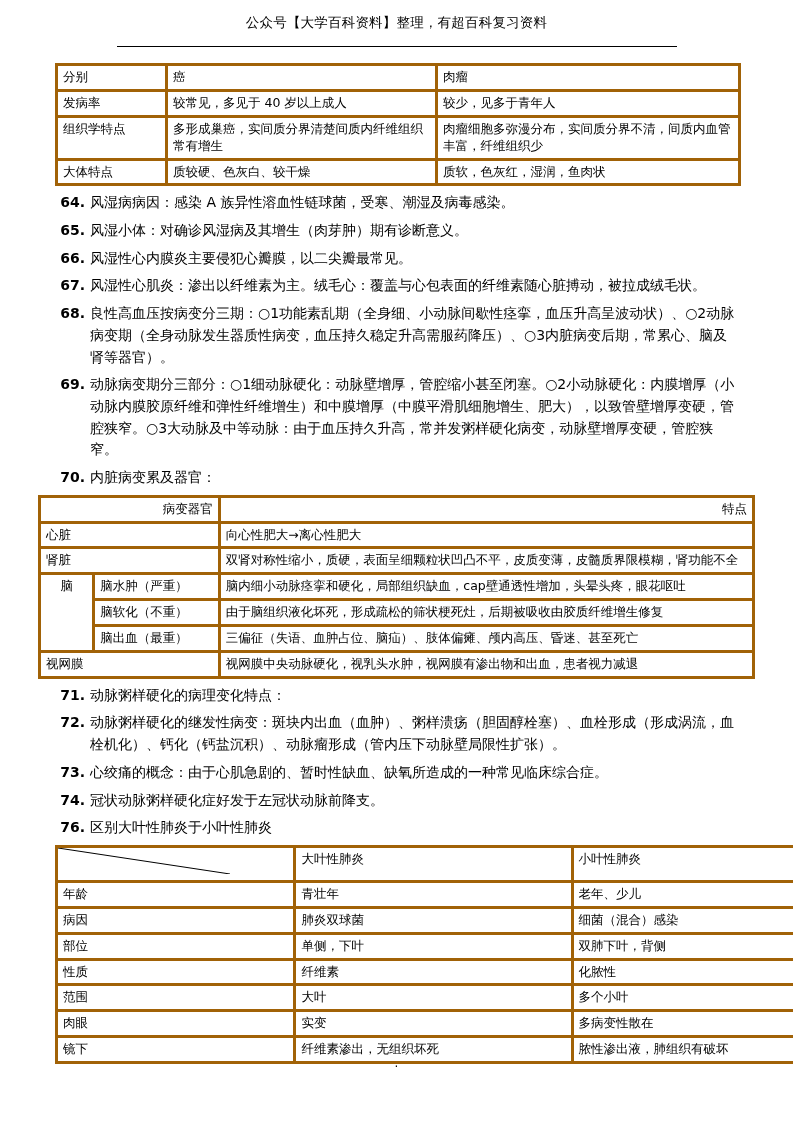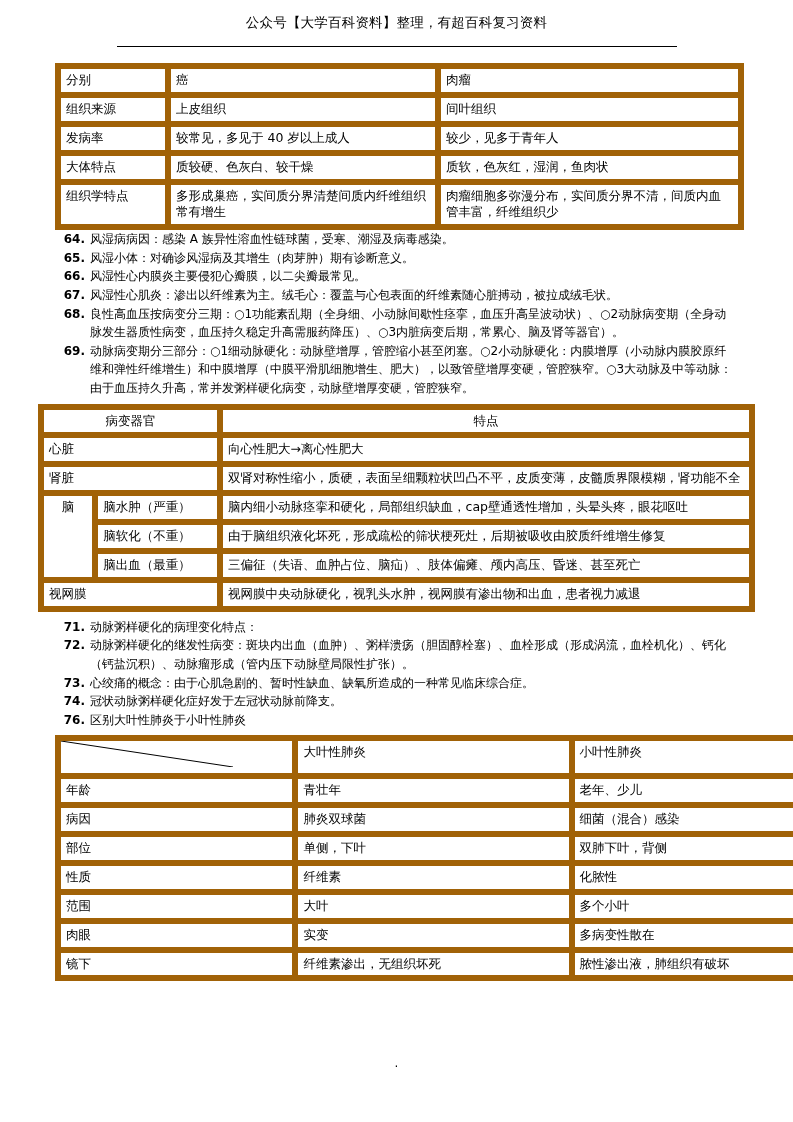--- a/index.html
+++ b/index.html
@@ -38,63 +38,63 @@
   .content {
     padding: 0 55px 0 55px;
     margin-top: 16px;
   }
   table.doc-table {
     border-collapse: collapse;
     width: 100%;
     table-layout: fixed;
   }
   table.doc-table td {
-    border: 6px solid #a16207;
+    border: 3px solid #a16207;
     padding: 3px 5px;
     font-size: 12.5px;
     line-height: 1.35;
     vertical-align: top;
     font-family: "DejaVu Sans", "Liberation Sans", sans-serif;
   }
   
   .t-tumor col.c1 { width: 110px; }
   .t-tumor col.c2 { width: 270px; }
   .t-tumor col.c3 { width: 303px; }
 
   ol.items {
     list-style: none;
     margin: 0;
     padding: 0;
   }
   li.item {
     display: flex;
     align-items: flex-start;
-    margin-top: 0;
-    font-size: 12px;
+    margin-top: 6px;
+    font-size: 14px;
     line-height: 1.55;
   }
   li.item .num {
     flex: 0 0 auto;
     width: 30px;
     text-align: right;
     padding-right: 5px;
     font-weight: bold;
   }
   li.item .txt {
     flex: 1 1 auto;
   }
   b { font-weight: normal; }
 
   .spacer-sm { height: 6px; }
 
   
   .t-organ col.c1 { width: 52px; }
   .t-organ col.c2 { width: 120px; }
   .t-organ col.c3 { width: 511px; }
-  .t-organ td.ctr { text-align: center; }
+  .t-organ td.ctr { text-align: right; }
   .t-organ td.vmid { vertical-align: middle; }
   .brain-cell {
     text-align: center;
     vertical-align: middle;
     writing-mode: horizontal-tb;
   }
 
   
   .t-pneu { width: 570px; margin-left: 55px; }
   .t-pneu col.c1 { width: 172px; }
@@ -133,39 +133,34 @@
           <col class="c2">
           <col class="c3">
         </colgroup>
       <tbody>
         <tr>
           <td>分别</td>
           <td>癌</td>
           <td>肉瘤</td>
         </tr>
         <tr>
-          <td>组织来源</td>
-          <td>上皮组织</td>
-          <td>间叶组织</td>
-        </tr>
-        <tr>
           <td>发病率</td>
           <td>较常见，多见于 40 岁以上成人</td>
           <td>较少，见多于青年人</td>
         </tr>
         <tr>
+          <td>组织学特点</td>
+          <td>多形成巢癌，实间质分界清楚间质内纤维组织常有增生</td>
+          <td>肉瘤细胞多弥漫分布，实间质分界不清，间质内血管丰富，纤维组织少</td>
+        </tr>
+        <tr>
           <td>大体特点</td>
           <td>质较硬、色灰白、较干燥</td>
           <td>质软，色灰红，湿润，鱼肉状</td>
         </tr>
-        <tr>
-          <td>组织学特点</td>
-          <td>多形成巢癌，实间质分界清楚间质内纤维组织常有增生</td>
-          <td>肉瘤细胞多弥漫分布，实间质分界不清，间质内血管丰富，纤维组织少</td>
-        </tr>
       </tbody>
     </table>
 
     <ol class="items">
       <li class="item">
         <span class="num">64.</span>
         <span class="txt"><b>风湿病病因：</b>感染 <b>A</b> 族异性溶血性链球菌，受寒、潮湿及病毒感染。</span>
       </li>
       <li class="item">
         <span class="num">65.</span>
@@ -179,20 +174,24 @@
         <span class="num">67.</span>
         <span class="txt"><b>风湿性心肌炎：渗出以纤维素为主。绒毛心：</b>覆盖与心包表面的纤维素随心脏搏动，被拉成绒毛状。</span>
       </li>
       <li class="item">
         <span class="num">68.</span>
         <span class="txt"><b>良性高血压按病变分三期：</b>○1功能素乱期（<b>全身细、小动脉间歇性痉挛，血压升高呈波动状</b>）、○2动脉病变期（<b>全身动脉发生器质性病变，血压持久稳定升高需服药降压</b>）、○3内脏病变后期，常累心、脑及肾等器官）。</span>
       </li>
       <li class="item">
         <span class="num">69.</span>
         <span class="txt"><b>动脉病变期分三部分：</b>○1细动脉硬化：<b>动脉壁增厚，管腔缩小甚至闭塞</b>。○2小动脉硬化：<b>内膜增厚</b>（小动脉内膜胶原纤维和弹性纤维增生）和<b>中膜增厚</b>（中膜平滑肌细胞增生、肥大），<b>以致管壁增厚变硬，管腔狭窄</b>。○3大动脉及中等动脉：<b>由于血压持久升高，常并发粥样硬化病变，动脉壁增厚变硬，管腔狭窄。</b></span>
+      </li>
+      <li class="item">
+        <span class="num">70.</span>
+        <span class="txt"><b>内脏病变累及器官：</b></span>
       </li>
     </ol>
 
     <div class="spacer-sm"></div>
   </div>
 
   <div style="padding: 0 38px;">
     <table class="doc-table t-organ">
       <colgroup>
           <col class="c1">

